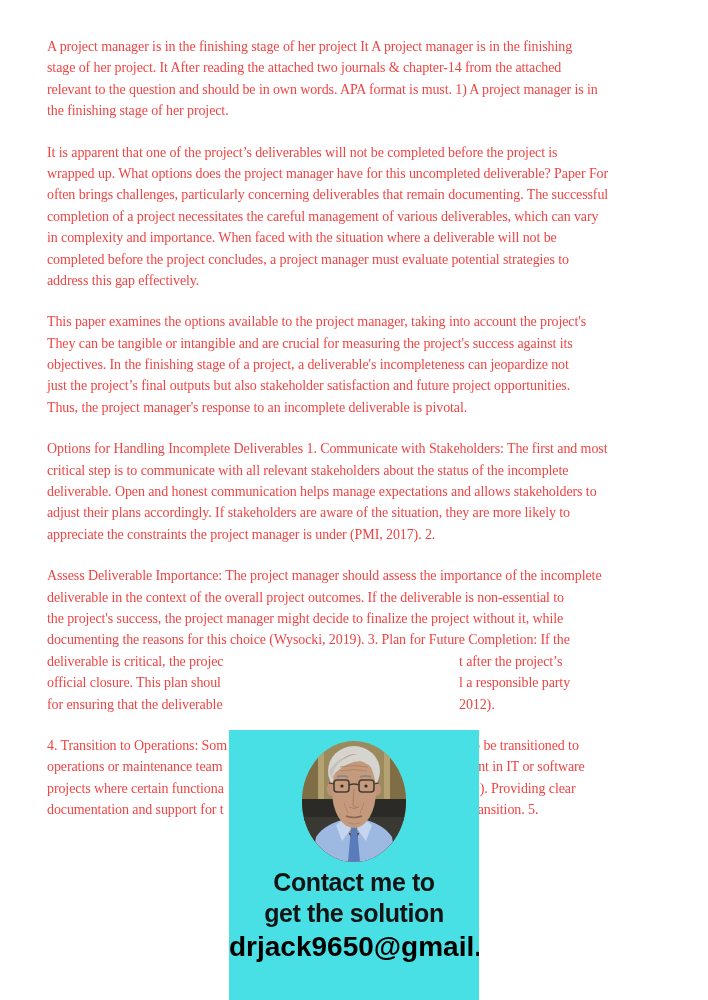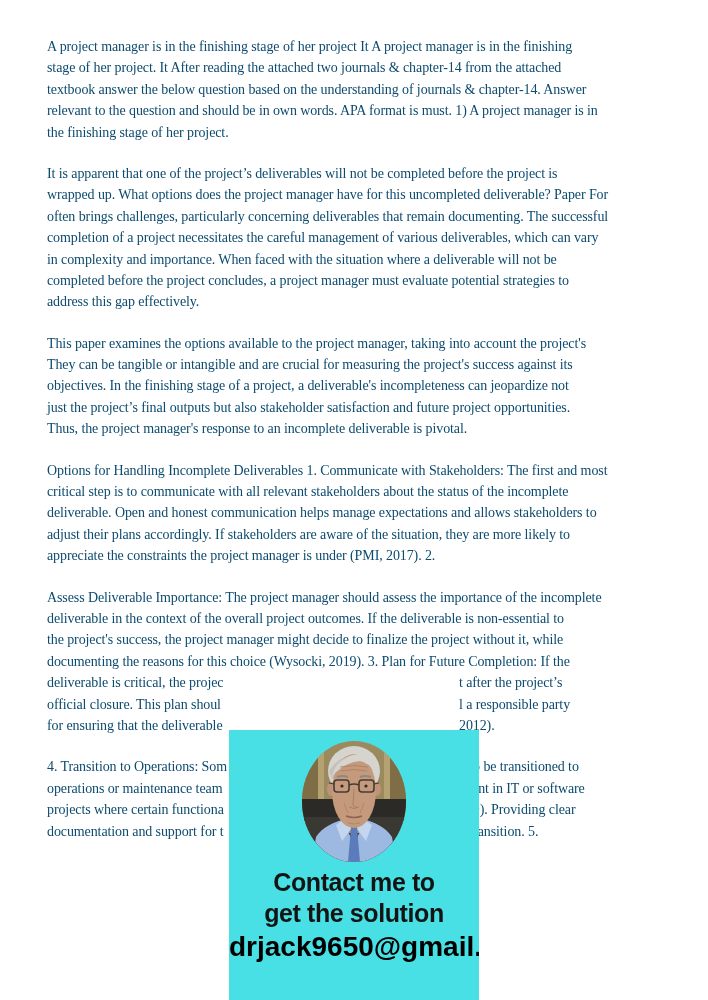--- a/index.html
+++ b/index.html
@@ -26,25 +26,24 @@
     color:#141414; margin-top:5px;
   }
   .email {
     font-family:Liberation Sans, sans-serif; font-weight:700;
     font-size:28px; line-height:26px; color:#000000; margin-top:5px;
   }
 </style>
 </head>
 <body style="background: rgb(255, 255, 255);">
 
-<div class="doc" id="doc-root" style="color: #0c4a6e;">
+<div class="doc" id="doc-root" style="color: #ef4444;">
     <div class="para">
       <div class="line">A project manager is in the finishing stage of her project It A project manager is in the finishing</div>
       <div class="line">stage of her project. It After reading the attached two journals &amp; chapter-14 from the attached</div>
-      <div class="line">textbook answer the below question based on the understanding of journals &amp; chapter-14. Answer</div>
       <div class="line">relevant to the question and should be in own words. APA format is must. 1) A project manager is in</div>
       <div class="line">the finishing stage of her project.</div>
     </div>
     <div class="para">
       <div class="line">It is apparent that one of the project’s deliverables will not be completed before the project is</div>
       <div class="line">wrapped up. What options does the project manager have for this uncompleted deliverable? Paper For</div>
       <div class="line">often brings challenges, particularly concerning deliverables that remain documenting. The successful</div>
       <div class="line">completion of a project necessitates the careful management of various deliverables, which can vary</div>
       <div class="line">in complexity and importance. When faced with the situation where a deliverable will not be</div>
       <div class="line">completed before the project concludes, a project manager must evaluate potential strategies to</div>

